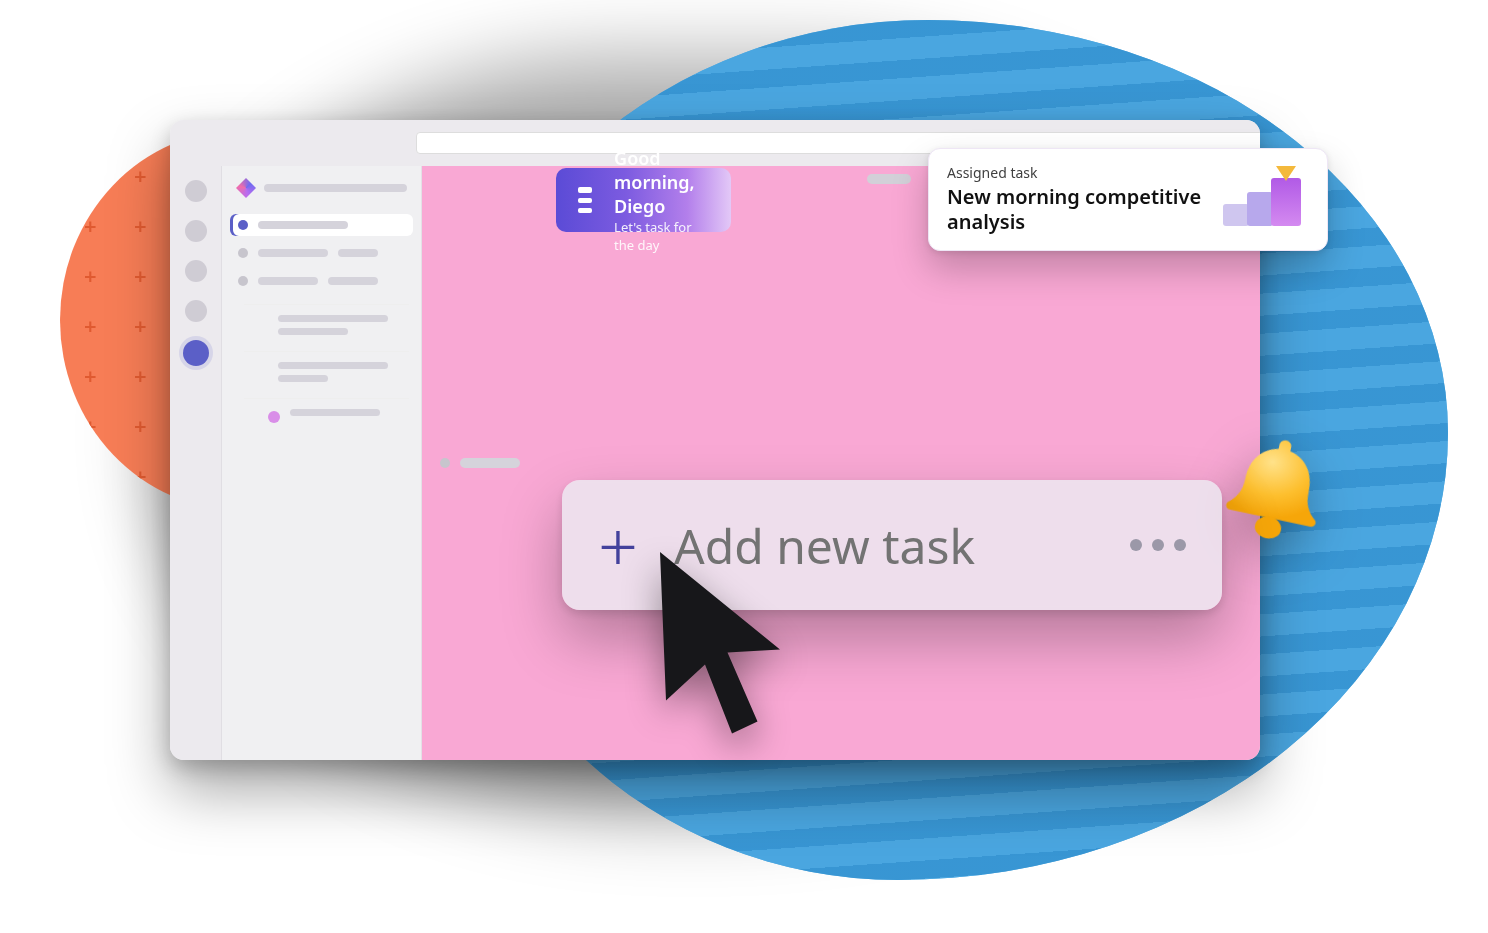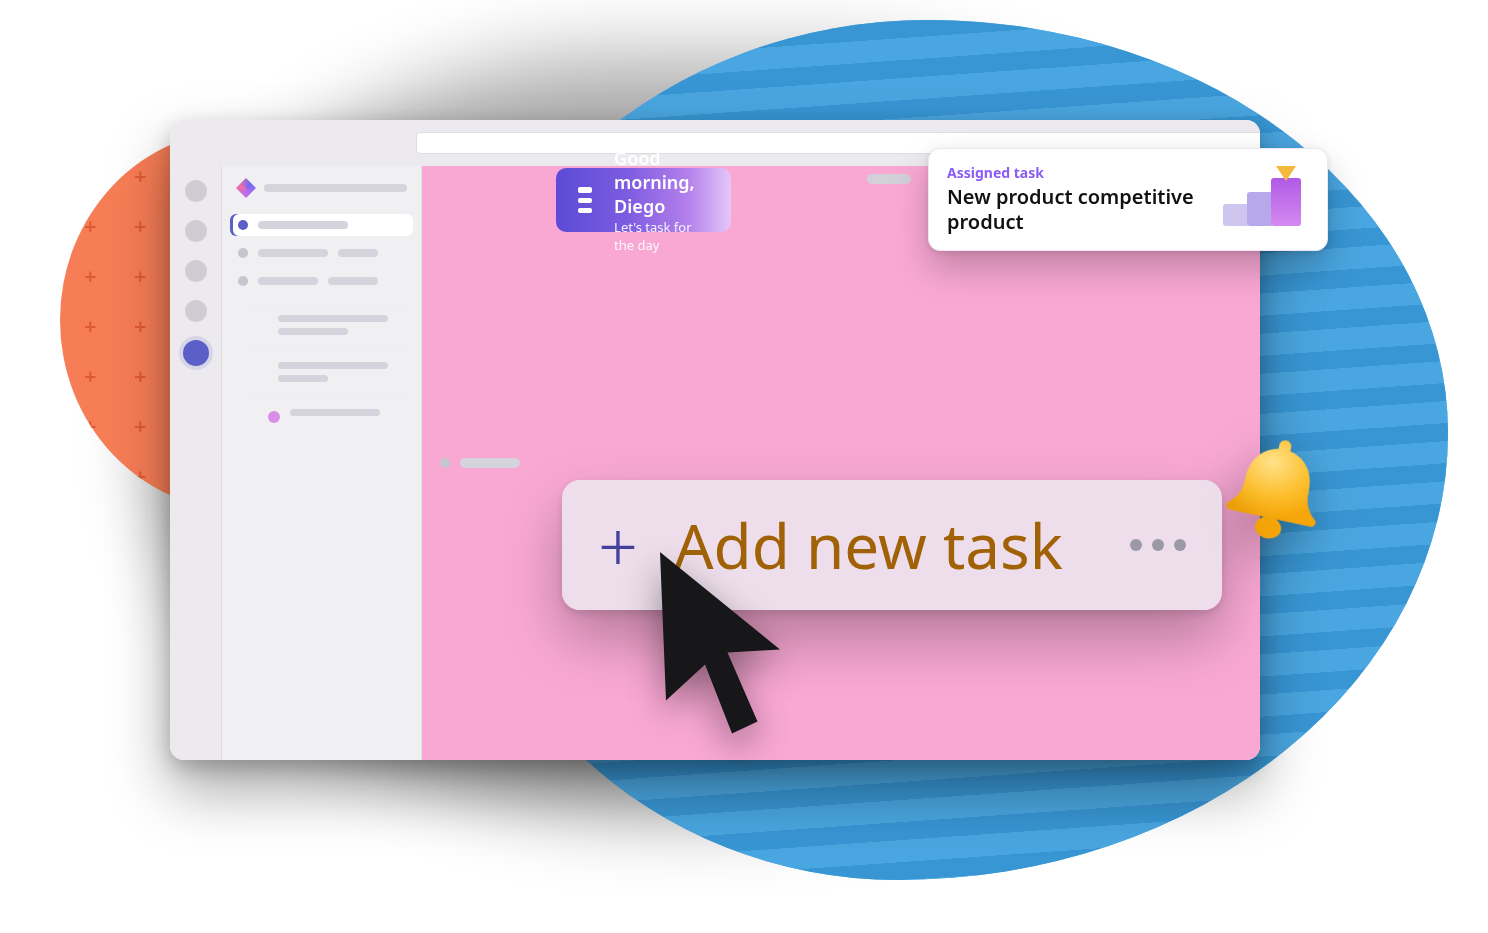--- a/index.html
+++ b/index.html
@@ -151,21 +151,21 @@
   
   .toast {
     position:absolute; right:160px; top:148px;
     width: 400px; background:#fff; border-radius:12px;
     box-shadow: 0 18px 36px rgba(0,0,0,.22), 0 2px 6px rgba(0,0,0,.1);
     border:1px solid #eee6f5;
     padding: 14px 18px 16px;
     display:flex; gap:18px; align-items:center;
   }
   .toast .txt { flex:1; }
-  .toast .eyebrow { color:#8b5cf6; font-size:14px; font-weight:700; }
+  .toast .eyebrow { color:#404040; font-size:14px; font-weight:400; }
   .toast .headline { color:#111; font-size:20px; font-weight:600; line-height:1.25; margin-top:2px; }
   .toast-illus { width:86px; height:54px; position:relative; }
   .toast-illus .b1{position:absolute;left:0;bottom:0;width:26px;height:22px;background:#cfc6ef;border-radius:3px;}
   .toast-illus .b2{position:absolute;left:24px;bottom:0;width:26px;height:34px;background:#b7a8ec;border-radius:3px;}
   .toast-illus .b3{position:absolute;left:48px;bottom:0;width:30px;height:48px;background:linear-gradient(180deg,#b15ae6,#d48af0);border-radius:3px;}
   .toast-illus .tri{position:absolute;left:53px;top:-6px;width:0;height:0;border-left:10px solid transparent;border-right:10px solid transparent;border-top:15px solid #f4b93c;}
 
   
   .add-pill {
     position:absolute; left:562px; top:480px;
@@ -174,21 +174,21 @@
     border-radius: 18px;
     box-shadow: 0 28px 60px rgba(0,0,0,.28), 0 4px 10px rgba(0,0,0,.12);
     display:flex; align-items:center; gap:36px;
     padding: 0 36px;
     backdrop-filter: blur(2px);
   }
   .add-pill .plus {
     font-size:70px; font-weight:300; color:#43419c; line-height:1;
   }
   .add-pill .label {
-    font-size:62px; font-weight:400; color:#a16207;
+    font-size:48px; font-weight:400; color:#737373;
   }
   .add-pill .dots { display:flex; gap:10px; margin-left:auto; }
   .add-pill .dots span { width:12px; height:12px; border-radius:50%; background:#9b98a8; }
 
   
   .cursor {
     position:absolute; left:645px; top:542px;
     width:150px; height:200px;
     filter: drop-shadow(0 14px 18px rgba(0,0,0,.4));
   }
@@ -402,21 +402,21 @@
             <div class="cell"></div>
             <div class="cell"></div>
         </div>
       </div>
     </div>
   </div>
 
   <div class="toast">
     <div class="txt">
       <div class="eyebrow">Assigned task</div>
-      <div class="headline">New product competitive product</div>
+      <div class="headline">New morning competitive analysis</div>
     </div>
     <div class="toast-illus">
       <div class="b1"></div>
         <div class="b2"></div>
         <div class="b3"></div>
         <div class="tri"></div>
     </div>
   </div>
 
   <div class="bell">

